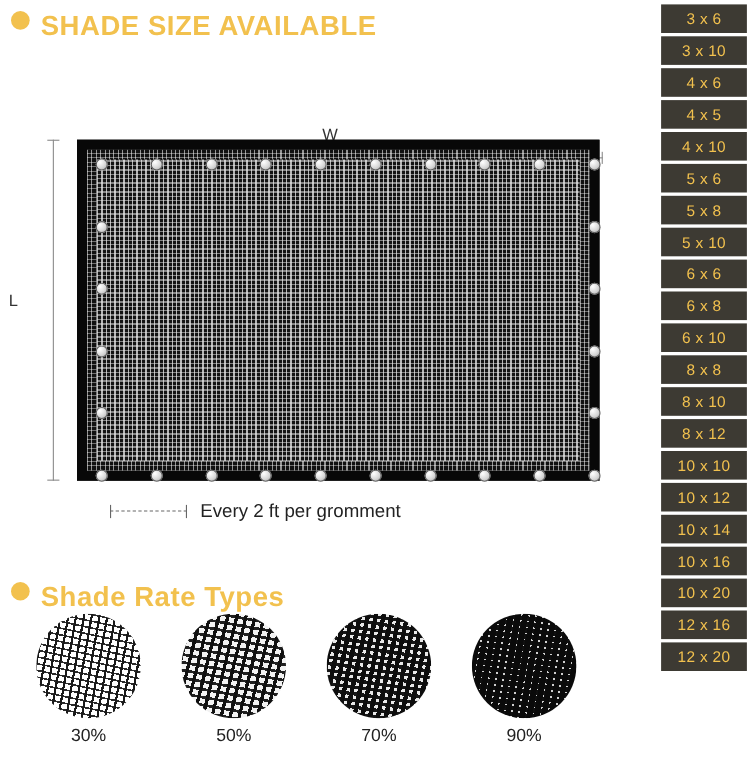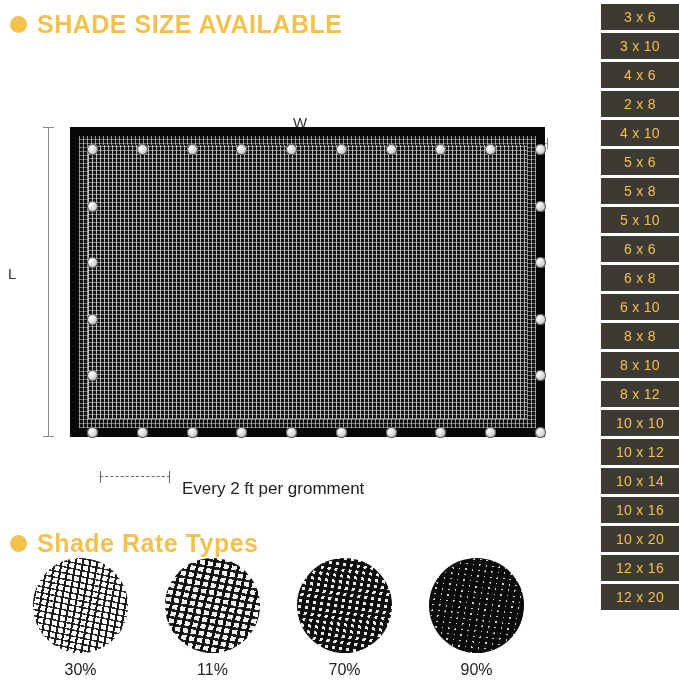--- a/index.html
+++ b/index.html
@@ -26,21 +26,21 @@
     position: absolute;
     left: 0;
     top: 0;
     width: 600px;
     height: 698px;
   }
 
   .section-heading {
     position: absolute;
     display: flex;
-    align-items: center;
+    align-items: flex-start;
     gap: 10px;
   }
   .bullet-dot {
     width: 17px;
     height: 17px;
     border-radius: 50%;
     background: #f2c14e;
     flex: none;
   }
   .heading-text {
@@ -170,21 +170,20 @@
     width: 1px;
     height: 12px;
     background: #666;
   }
   #grommet-span::before { left: 0; }
   #grommet-span::after { right: 0; }
   #grommet-text {
     font-size: 17px;
     color: #222;
     white-space: nowrap;
-    margin-top: 24px;
   }
 
   
   #shade-rates {
     position: absolute;
     left: 0;
     top: 558px;
     width: 600px;
     height: 140px;
   }
@@ -320,39 +319,39 @@
       <span class="heading-text">Shade Rate Types</span>
     </div>
 
     <div id="shade-rates">
         <div class="rate-item" style="left: 28px; top: 0px;">
           <div class="rate-circle mesh30"></div>
           <div class="rate-label">30%</div>
         </div>
         <div class="rate-item" style="left: 160px; top: 0px;">
           <div class="rate-circle mesh50"></div>
-          <div class="rate-label">11%</div>
+          <div class="rate-label">50%</div>
         </div>
         <div class="rate-item" style="left: 292px; top: 0px;">
           <div class="rate-circle mesh70"></div>
           <div class="rate-label">70%</div>
         </div>
         <div class="rate-item" style="left: 424px; top: 0px;">
           <div class="rate-circle mesh90"></div>
           <div class="rate-label">90%</div>
         </div>
       </div>
 
   </div>
 
   <div id="size-list">
       <div class="size-chip">3 x 6</div>
       <div class="size-chip">3 x 10</div>
       <div class="size-chip">4 x 6</div>
-      <div class="size-chip">2 x 8</div>
+      <div class="size-chip">4 x 5</div>
       <div class="size-chip">4 x 10</div>
       <div class="size-chip">5 x 6</div>
       <div class="size-chip">5 x 8</div>
       <div class="size-chip">5 x 10</div>
       <div class="size-chip">6 x 6</div>
       <div class="size-chip">6 x 8</div>
       <div class="size-chip">6 x 10</div>
       <div class="size-chip">8 x 8</div>
       <div class="size-chip">8 x 10</div>
       <div class="size-chip">8 x 12</div>

